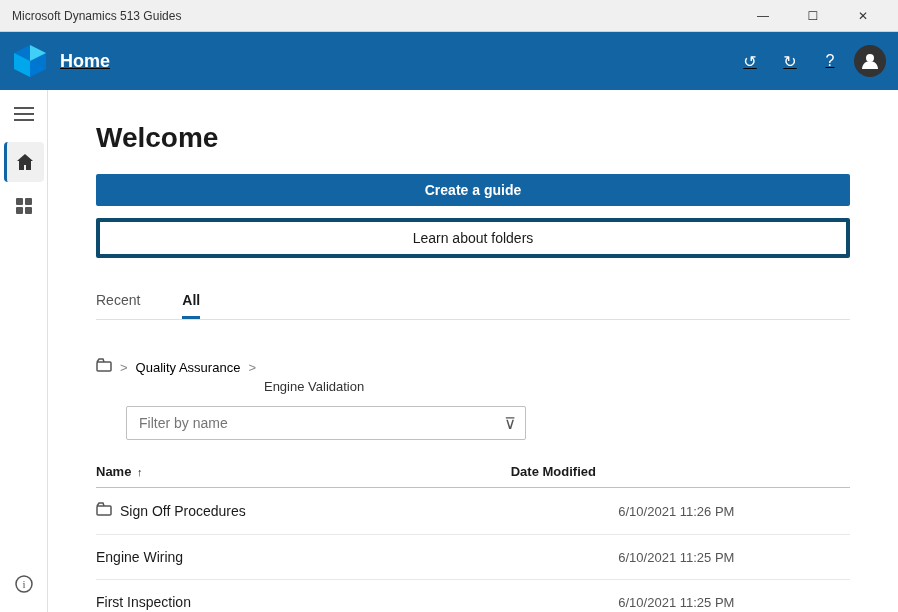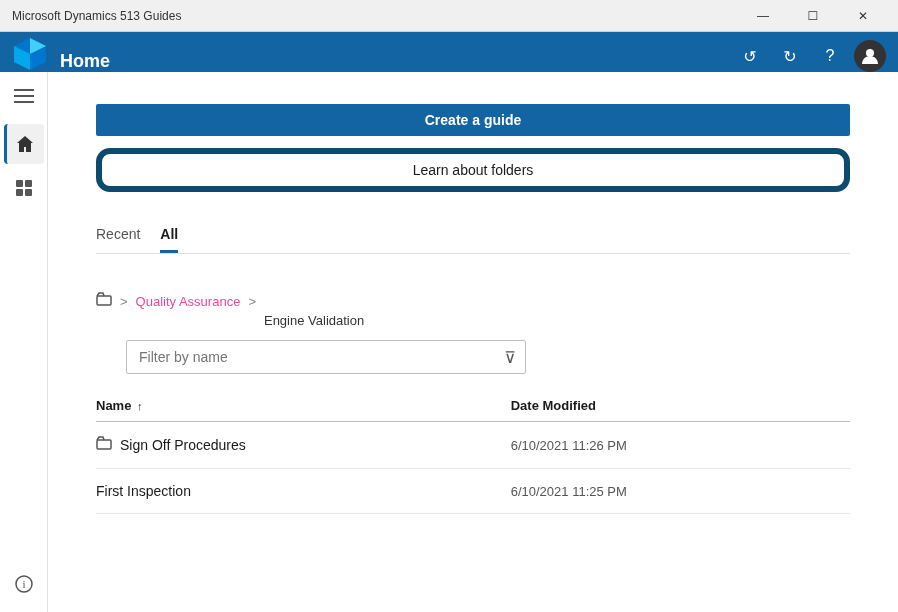--- a/index.html
+++ b/index.html
@@ -42,25 +42,26 @@
       font-size: 12px;
       cursor: pointer;
       color: #333;
       background: transparent;
       border: none;
     }
 
     
     .header {
       background: #1264a3;
-      height: 40px;
-      display: flex;
-      align-items: flex-end;
+      height: 58px;
+      display: flex;
+      align-items: center;
       padding: 0 12px;
       flex-shrink: 0;
+      text-decoration: underline;
     }
     .header-logo {
       width: 36px;
       height: 36px;
       margin-right: 12px;
     }
     .header-title {
       color: #fff;
       font-size: 18px;
       font-weight: 600;
@@ -192,31 +193,31 @@
       border: none;
       padding: 8px 20px;
       font-size: 14px;
       font-weight: 600;
       border-radius: 2px;
       cursor: pointer;
     }
     .btn-folders {
       background: #fff;
       color: #1a1a1a;
-      border: 6px solid #0c4a6e;
+      border: 4px solid #0c4a6e;
       padding: 8px 20px;
       font-size: 14px;
-      border-radius: 14px;
+      border-radius: 2px;
       cursor: pointer;
     }
 
     
     .tabs {
       display: flex;
-      gap: 20px;
+      gap: 42px;
       margin-bottom: 20px;
       border-bottom: 1px solid #e0e0e0;
       margin-top: 26px;
     }
     .tab {
       padding: 8px 0;
       font-size: 14px;
       cursor: pointer;
       color: #555;
       border-bottom: 3px solid transparent;
@@ -236,21 +237,21 @@
       margin-bottom: 12px;
       color: #555;
       font-size: 13px;
     }
     .breadcrumb-folder-icon {
       font-size: 16px;
       color: #555;
     }
     .breadcrumb-sep { color: #888; }
     .breadcrumb-item {
-      color: #ec4899;
+      color: #000000;
       cursor: pointer;
       text-decoration: none;
     }
     .breadcrumb-item.current {
       color: #333;
       cursor: default;
       margin-top: 39px;
     }
 
     
@@ -314,21 +315,21 @@
       margin-right: 8px;
       color: #555;
       vertical-align: middle;
     }
     .file-name-cell {
       display: flex;
       align-items: center;
       text-align: right;
     }
     .col-name { width: 55%; }
-    .col-date { width: 45%; }
+    .col-date { width: 45%; text-align: center; }
   </style>
 </head>
 <body>
 
 <div class="title-bar">
   <span class="title-bar-text">Microsoft Dynamics 513 Guides</span>
   <div class="title-bar-controls">
     <button class="title-bar-btn">—</button>
     <button class="title-bar-btn">☐</button>
     <button class="title-bar-btn close">✕</button>
@@ -383,20 +384,21 @@
     <div class="rail-spacer"></div>
     <div class="rail-info">
       <svg width="18" height="18" viewBox="0 0 18 18" fill="#555">
         <circle cx="9" cy="9" r="8" stroke="#555" stroke-width="1.5" fill="none"></circle>
         <text x="9" y="13" text-anchor="middle" font-size="11" fill="#555" font-family="serif">i</text>
       </svg>
     </div>
   </div>
 
   <div class="main-content">
+    <h1 class="welcome-title">Welcome</h1>
 
     <div class="action-buttons">
       <button class="btn-create">Create a guide</button>
       <button class="btn-folders">Learn about folders</button>
     </div>
 
     <div class="tabs">
       <div class="tab">Recent</div>
       <div class="tab active">All</div>
     </div>
@@ -440,20 +442,28 @@
                     <path d="M1 4l2-3h4l1 3"></path>
                   </svg></span>
                 <span>Sign Off Procedures</span>
               </div>
             </td>
             <td class="col-date date-col">6/10/2021 11:26 PM</td>
           </tr>
           <tr>
             <td class="col-name">
               <div class="file-name-cell">
+                <span>Engine Wiring</span>
+              </div>
+            </td>
+            <td class="col-date date-col">6/10/2021 11:25 PM</td>
+          </tr>
+          <tr>
+            <td class="col-name">
+              <div class="file-name-cell">
                 <span>First Inspection</span>
               </div>
             </td>
             <td class="col-date date-col">6/10/2021 11:25 PM</td>
           </tr>
         </tbody>
     </table>
   </div>
 </div>
 

